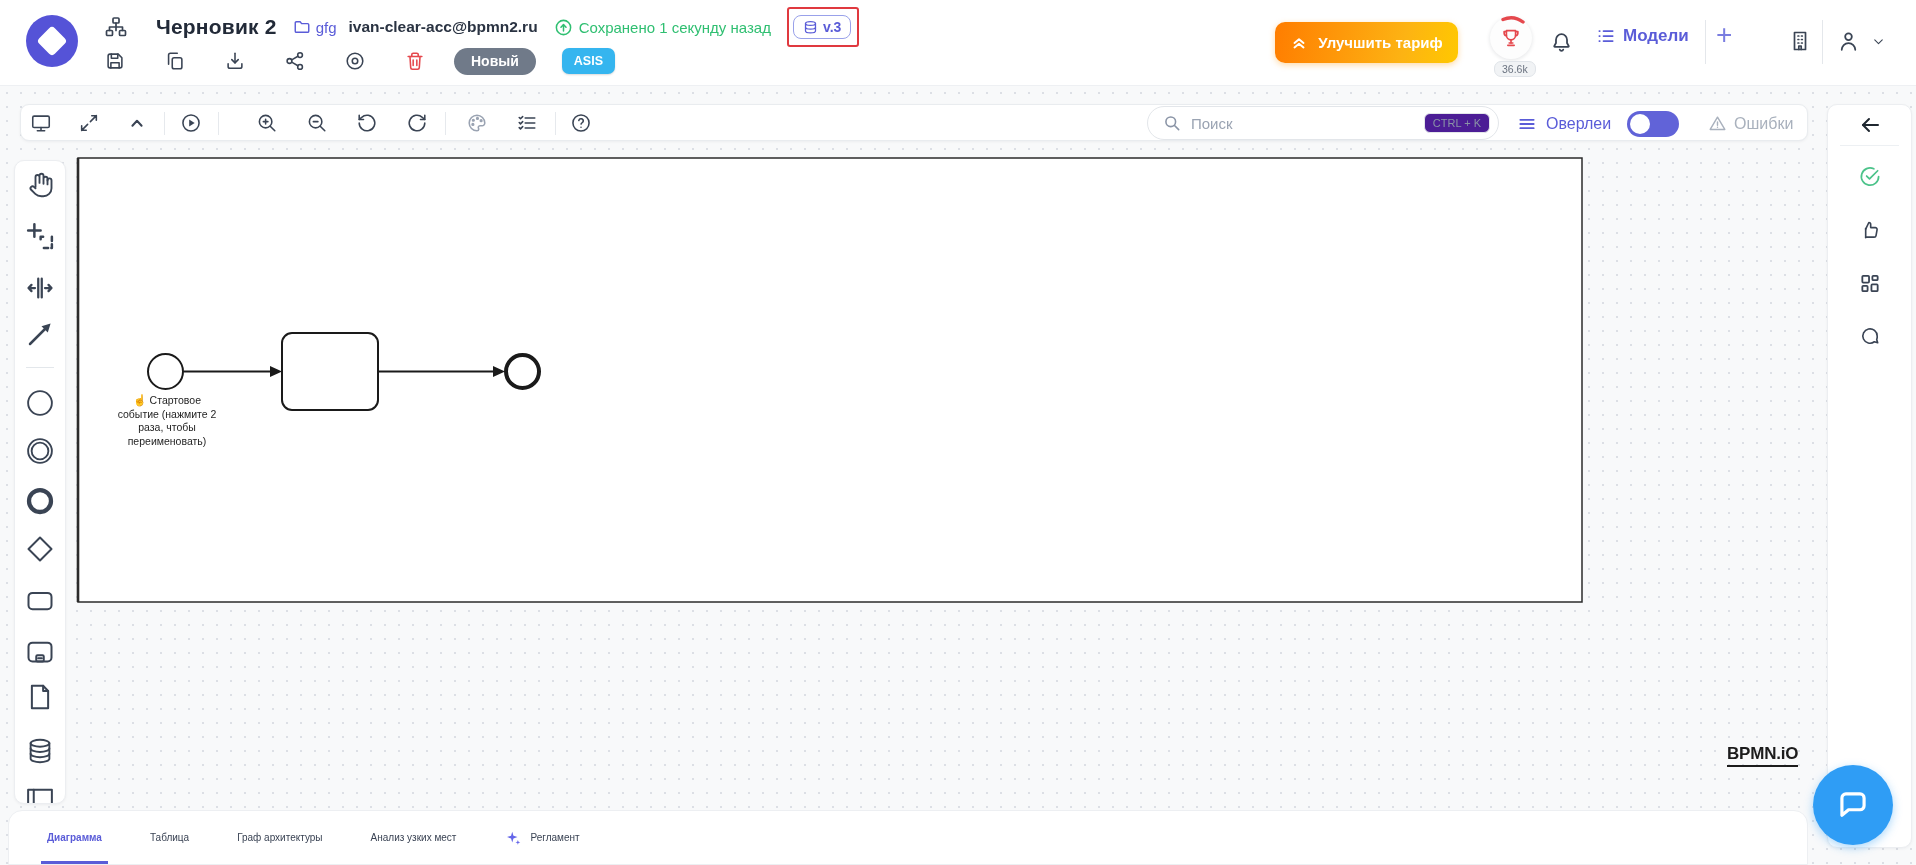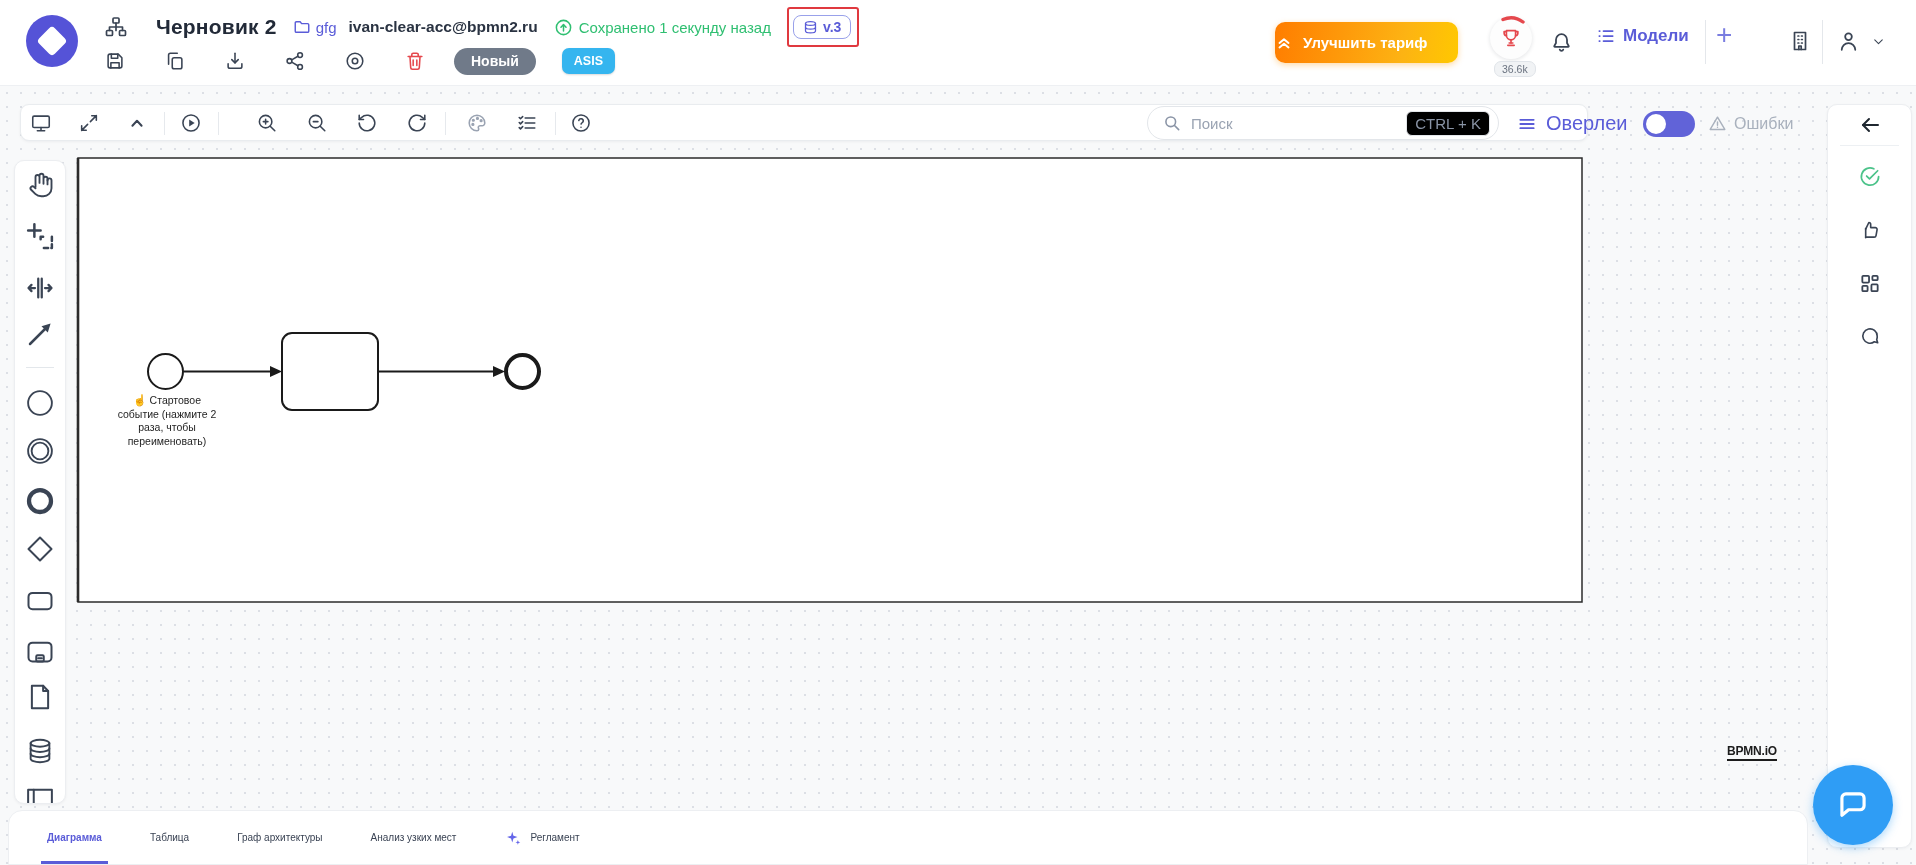--- a/index.html
+++ b/index.html
@@ -19,49 +19,49 @@
   .folder-wrap{margin-left:16px;display:flex;align-items:center;gap:5px;color:#5a5cd8;font-size:15px;cursor:pointer}
   #account-email{margin-left:12px;font-size:15.5px;font-weight:600;color:#2a3342}
   .saved-wrap{margin-left:16px;display:flex;align-items:center;gap:6px;color:#2fbf71;font-size:15px}
   #version-wrap{margin-left:18px;position:relative;padding:4px}
   #version-badge{display:flex;align-items:flex-end;gap:5px;border:1.3px solid #99a1ea;border-radius:8px;padding:3px 9px;color:#5a5cd8;font-size:14px;font-weight:600;background:#fff;cursor:pointer}
   #version-annotation{position:absolute;left:-2px;top:-4px;right:-4px;bottom:-4px;border:2.5px solid #e0393f;border-radius:3px;pointer-events:none}
   #hrow2{left:104px;top:47px;height:28px;display:flex;align-items:center;gap:38px}
   .pill-new{background:#707a89;color:#fff;font-size:14px;font-weight:700;border-radius:14px;height:27px;display:flex;align-items:center;padding:0 17px;margin-left:-10px;cursor:pointer}
   .pill-asis{background:#35b5ef;color:#fff;font-size:12.5px;font-weight:700;border-radius:7px;height:26px;display:flex;align-items:center;padding:0 12px;margin-left:-12px;cursor:pointer;box-shadow:0 1px 2px rgba(0,0,0,.15)}
   #upgrade-btn{left:1275px;top:22px;height:41px;width:183px;border-radius:10px;border:none;cursor:pointer;
-    background:linear-gradient(100deg,#ff7d00 0%,#fdb313 70%,#ffc800 100%);display:flex;align-items:center;justify-content:flex-start;gap:10px;
+    background:linear-gradient(100deg,#ff7d00 0%,#fdb313 70%,#ffc800 100%);display:flex;align-items:center;justify-content:center;gap:10px;
     color:#fff;font-size:15px;font-weight:700;font-family:"Liberation Sans",sans-serif;box-shadow:0 2px 6px rgba(255,150,0,.35)}
   #trophy-wrap{left:1489px;top:15px;width:44px;height:46px;cursor:pointer}
   #trophy-circle{position:absolute;left:1px;top:2px;width:42px;height:42px;border-radius:50%;background:#fdfdfd;box-shadow:0 1px 4px rgba(16,24,40,.12);display:flex;align-items:center;justify-content:center}
   #trophy-count{left:1494px;top:61px;background:#f1f3f5;border:1px solid #e0e4e9;border-radius:7px;font-size:10.5px;color:#6b7380;padding:1px 7px}
   #bell-btn{left:1549px;top:30px}
   #models-btn{left:1596px;top:26px;display:flex;align-items:center;gap:7px;color:#5a5cd8;font-size:17px;font-weight:600;cursor:pointer}
   .vdiv{width:1px;background:#e4e7eb;top:20px;height:44px}
   #plus-btn{left:1716px;top:21px;font-size:28px;font-weight:300;color:#7a7de0;cursor:pointer;line-height:1}
   #org-btn{left:1788px;top:29px}
   #user-btn{left:1836px;top:29px;display:flex;align-items:center;gap:10px;cursor:pointer}
 
   
   #canvas-bg{left:0;top:86px;width:1916px;height:779px;background:#f8f9fa;
     background-image:radial-gradient(circle,#dcdfe5 1px,transparent 1.3px);background-size:14px 14px}
   #diagram-label{left:115px;top:394px;width:104px;text-align:center;font-size:10.5px;line-height:13.5px;color:#1f1f1f}
   #diagram-label .finger{color:#f5a623;font-size:11px}
-  #watermark{left:1727px;top:744px;font-size:12px;font-weight:700;color:#1c1c1c;border-bottom:2.5px solid #1c1c1c;padding-bottom:1px;letter-spacing:-.2px;cursor:pointer}
-
-  
-  #toolbar{left:20px;top:104px;width:1568px;height:37px;background:#fff;border:1px solid #e9ecef;border-radius:9px;box-shadow:0 1px 3px rgba(16,24,40,.05)}
+  #watermark{left:1727px;top:744px;font-size:17px;font-weight:700;color:#1c1c1c;border-bottom:2.5px solid #1c1c1c;padding-bottom:1px;letter-spacing:-.2px;cursor:pointer}
+
+  
+  #toolbar{left:20px;top:104px;width:1788px;height:37px;background:#fff;border:1px solid #e9ecef;border-radius:9px;box-shadow:0 1px 3px rgba(16,24,40,.05)}
   .tb-ic{position:absolute;top:50%;transform:translateY(-50%);cursor:pointer}
   .tb-div{position:absolute;top:7px;height:23px;width:1px;background:#e6e9ed}
   #search-box{position:absolute;left:1126px;top:1px;width:352px;height:34px;background:#fff;border:1px solid #e3e6ea;border-radius:17px;display:flex;align-items:center;padding:0 8px 0 14px}
   #search-input{flex:1;border:none;outline:none;font-size:15px;color:#2b3445;margin-left:9px;font-family:"Liberation Sans",sans-serif;background:transparent}
   #search-input::placeholder{color:#9aa3b2}
-  #search-shortcut{background:#000000;border:1px solid #e3e6ea;border-radius:6px;font-size:15px;color:#8a94a6;padding:3px 8px;white-space:nowrap}
+  #search-shortcut{background:#4c1d95;border:1px solid #e3e6ea;border-radius:6px;font-size:11px;color:#8a94a6;padding:3px 8px;white-space:nowrap}
   #overlays-group{position:absolute;left:1496px;top:0;height:37px;display:flex;align-items:center;gap:9px}
-  #overlays-label{color:#5a5cd8;font-size:20px;font-weight:500;cursor:pointer}
+  #overlays-label{color:#5a5cd8;font-size:16px;font-weight:500;cursor:pointer}
   #overlays-toggle{width:52px;height:26px;border-radius:13px;background:#6163d8;position:relative;cursor:pointer;margin-left:7px}
   #overlays-toggle .knob{position:absolute;left:3px;top:3px;width:20px;height:20px;border-radius:50%;background:#fff}
   #errors-group{position:absolute;left:1687px;top:0;height:37px;display:flex;align-items:center;gap:7px;color:#a9b1bd;font-size:16px}
 
   
   #right-rail{left:1827px;top:104px;width:85px;height:744px;background:#fff;border:1px solid #eceef1;border-radius:10px;box-shadow:0 1px 3px rgba(16,24,40,.05)}
   #collapse-btn{position:absolute;left:0;top:4px;width:100%;height:32px;display:flex;align-items:center;justify-content:center;cursor:pointer}
   #rail-div{position:absolute;left:12px;right:12px;top:40px;height:1px;background:#edf0f3}
   .rail-ic{position:absolute;left:50%;transform:translateX(-50%);cursor:pointer}
 

